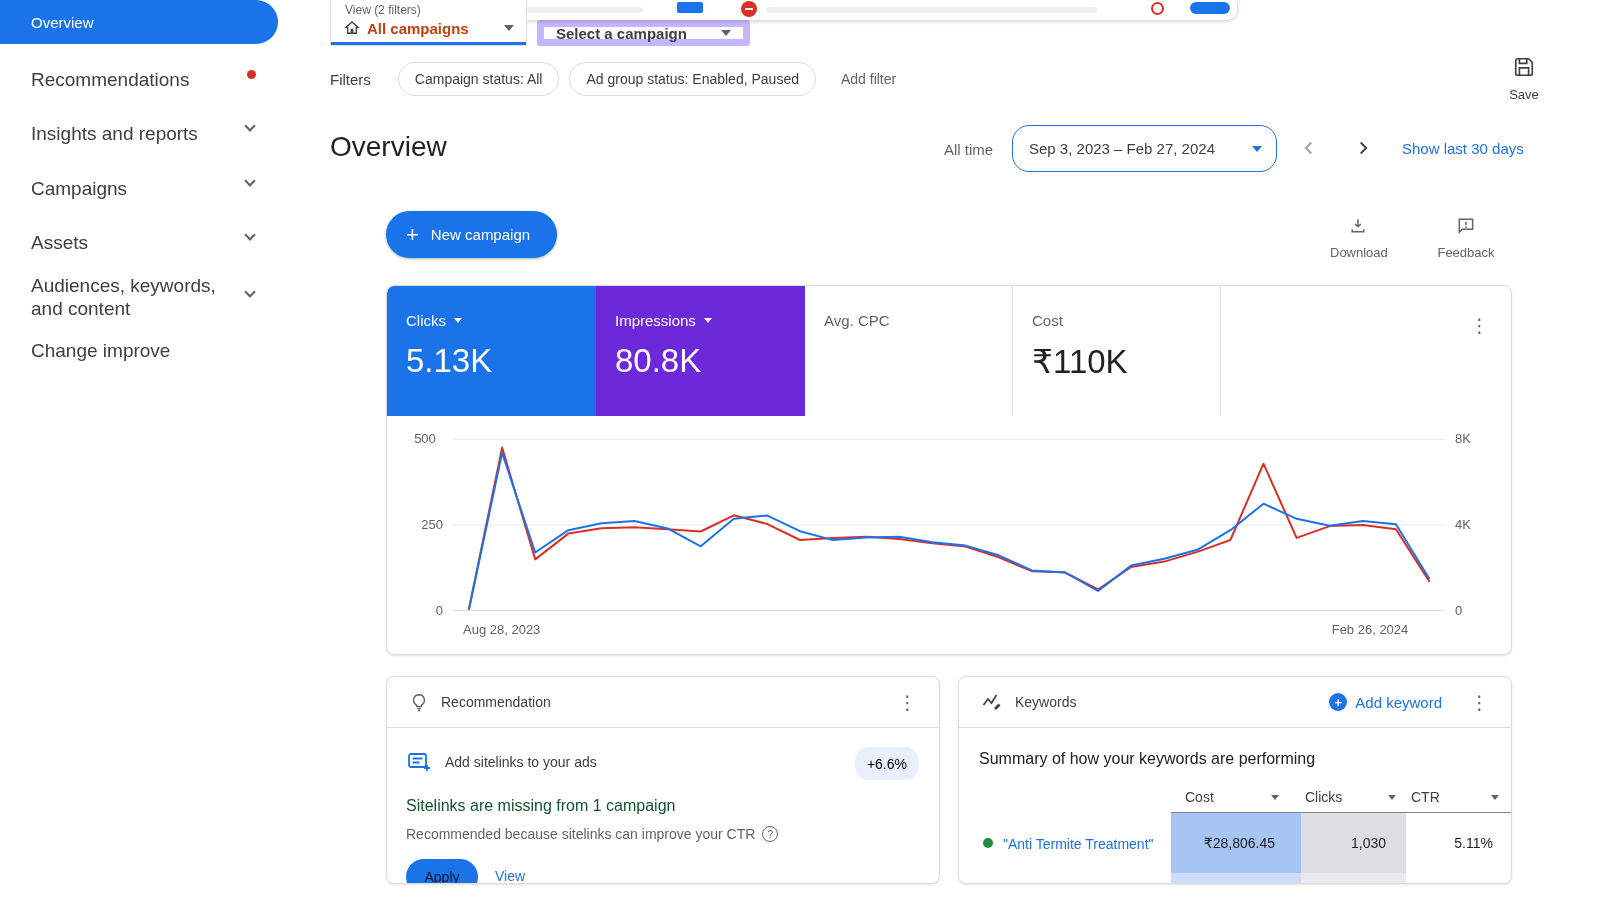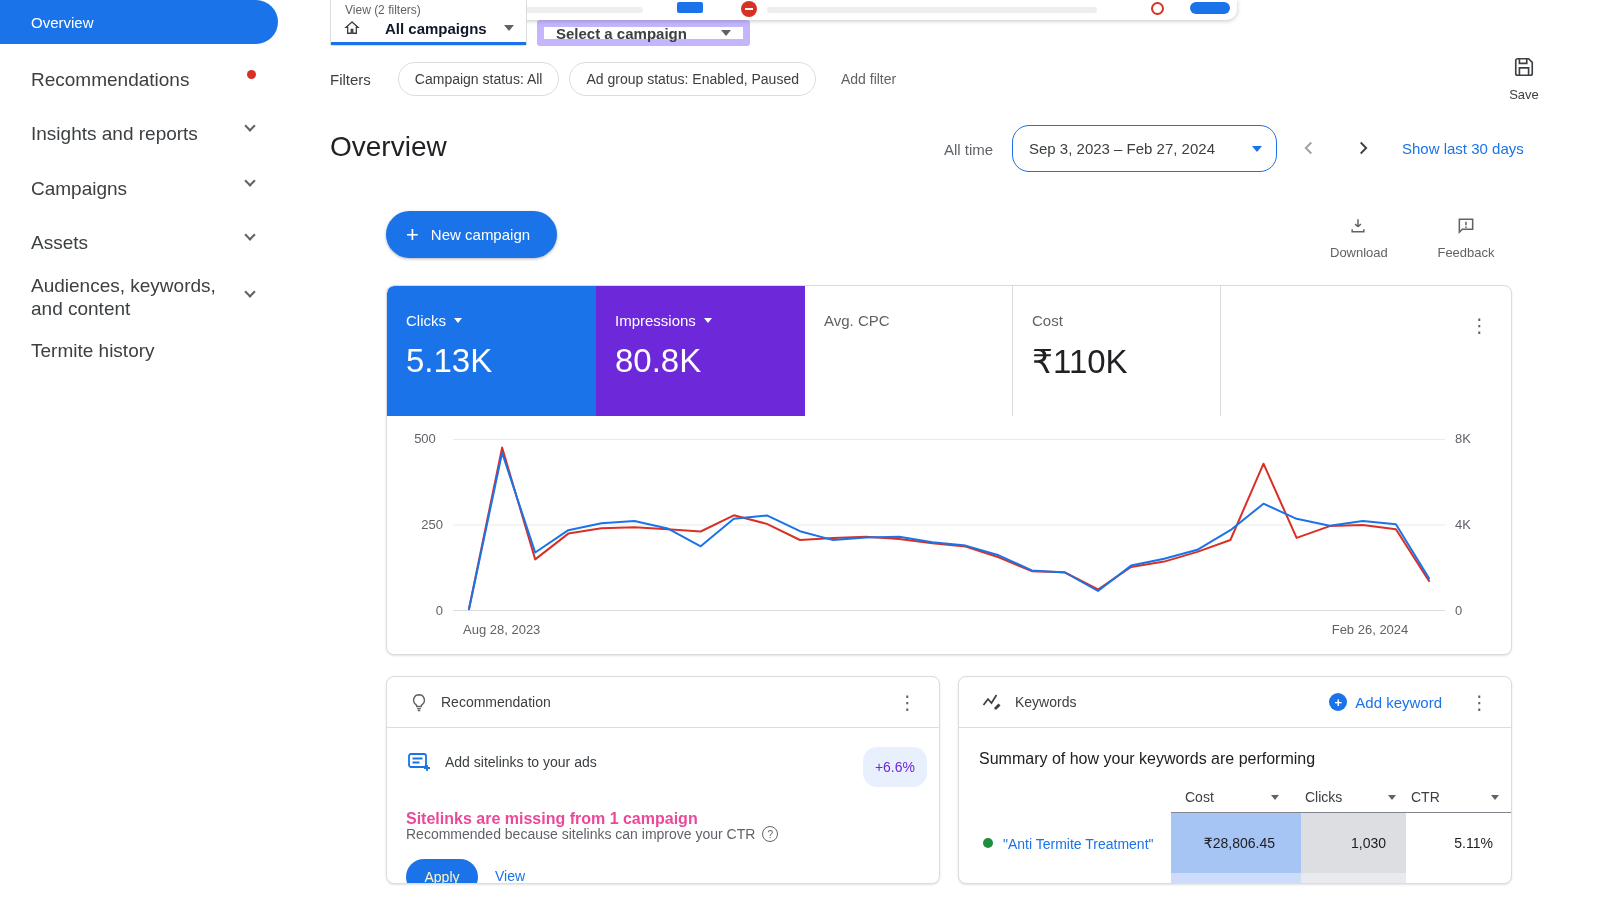--- a/index.html
+++ b/index.html
@@ -51,21 +51,21 @@
   </div>
   <div class="navitem" style="top:220px">
     <span>Assets</span>
     <span class="chev"></span>
   </div>
   <div class="navitem" style="top:264px;height:56px">
     <span style="width:200px;line-height:23px">Audiences, keywords, and content</span>
     <span class="chev" style="top:24px"></span>
   </div>
   <div class="navitem" style="top:328px">
-    <span>Termite history</span>
+    <span>Change improve</span>
   </div>
 </nav>
 
 <div class="abs" style="left:455px;top:0;width:782px;height:20px;background:#fff;border-radius:0 0 10px 10px;box-shadow:0 1px 4px rgba(60,64,67,.3);z-index:5">
   <span class="redcirc" style="left:12px">
       <i></i>
     </span>
   <span class="graybar" style="left:38px;width:150px"></span>
   <span class="abs" style="left:222px;top:2px;width:26px;height:11px;background:#1a73e8;border-radius:2px"></span>
   <span class="redcirc" style="left:286px">
@@ -75,21 +75,21 @@
   <span class="abs" style="left:696px;top:2px;width:13px;height:13px;border:2px solid #d93025;border-radius:50%"></span>
   <span class="abs" style="left:735px;top:2px;width:40px;height:12px;background:#1a73e8;border-radius:6px"></span>
 </div>
 
 <div class="abs" style="left:330px;top:0;width:197px;height:46px;background:#fff;border:1px solid #dadce0;border-top:none;border-radius:0 0 2px 2px;z-index:7;cursor:pointer">
   <div style="font-size:12px;color:#5f6368;padding:3px 0 0 14px">View (2 filters)</div>
   <div style="display:flex;align-items:center;padding:2px 12px 0 12px">
     <svg width="18" height="18" viewBox="0 0 24 24">
         <path d="M12 4l-8 7h2.2v8h4.8v-5h2v5h4.8v-8H20z" fill="none" stroke="#3c4043" stroke-width="1.8"></path>
       </svg>
-    <span style="font-size:15px;font-weight:700;color:#0f172a;margin-left:24px;flex:1">All campaigns</span>
+    <span style="font-size:15px;font-weight:700;color:#c2410c;margin-left:6px;flex:1">All campaigns</span>
     <span class="caret"></span>
   </div>
   <div class="abs" style="left:0;right:0;bottom:0;height:3px;background:#1a73e8"></div>
 </div>
 
 <div class="abs" style="left:537px;top:20px;width:213px;height:26px;background:#fff;border:7px solid #c4b5fd;border-radius:3px;display:flex;align-items:center;padding:0 12px;z-index:4;cursor:pointer">
   <span style="font-size:15px;font-weight:700;color:#3c4043;flex:1">Select a campaign</span>
   <span class="caret"></span>
 </div>
 
@@ -200,27 +200,27 @@
       </svg>
     <span style="font-size:14px;color:#3c4043;margin-left:12px">Recommendation</span>
     <span class="kebab" style="margin-left:auto">⋮</span>
   </header>
   <svg class="abs" style="left:19px;top:72px" width="26" height="26" viewBox="0 0 26 26">
       <rect x="3" y="5" width="17" height="13" rx="2" fill="none" stroke="#1a73e8" stroke-width="1.8"></rect>
       <path d="M6.5 9.5h10M6.5 13.5h7" stroke="#1a73e8" stroke-width="1.8"></path>
       <path d="M21 16v6M18 19h6" stroke="#1a73e8" stroke-width="1.8"></path>
     </svg>
   <div class="abs" style="left:58px;top:77px;font-size:14px;color:#3c4043">Add sitelinks to your ads</div>
-  <div class="abs" style="right:12px;top:70px;height:40px;display:flex;align-items:center;padding:0 12px;border-radius:14px;background:#e8f0fe;color:#6d28d9;font-size:14px;font-weight:500">+6.6%</div>
-  <div class="abs" style="left:19px;top:133px;font-size:16px;font-weight:700;color:#ec4899">Sitelinks are missing from 1 campaign</div>
+  <div class="abs" style="right:20px;top:70px;height:33px;display:flex;align-items:center;padding:0 12px;border-radius:14px;background:#e8f0fe;color:#000000;font-size:14px;font-weight:500">+6.6%</div>
+  <div class="abs" style="left:19px;top:120px;font-size:16px;font-weight:400;color:#14532d">Sitelinks are missing from 1 campaign</div>
   <div class="abs" style="left:19px;top:149px;font-size:14px;color:#5f6368;display:flex;align-items:center">
     <span>Recommended because sitelinks can improve your CTR</span>
     <span style="margin-left:7px;width:16px;height:16px;border:1.4px solid #5f6368;border-radius:50%;display:inline-flex;align-items:center;justify-content:center;font-size:10px">?</span>
   </div>
-  <div class="abs" style="left:19px;top:182px;width:72px;height:36px;background:#1a73e8;color:#fef9c3;border-radius:18px;display:flex;align-items:center;justify-content:center;font-size:14px;font-weight:500;cursor:pointer">Apply</div>
+  <div class="abs" style="left:19px;top:182px;width:72px;height:36px;background:#1a73e8;color:#0f172a;border-radius:18px;display:flex;align-items:center;justify-content:center;font-size:14px;font-weight:500;cursor:pointer">Apply</div>
   <div class="abs" style="left:108px;top:191px;font-size:14px;font-weight:500;color:#1a73e8;cursor:pointer">View</div>
 </section>
 
 <section class="abs card" style="left:958px;top:676px;width:554px;height:208px">
   <header style="height:51px;border-bottom:1px solid #dadce0;display:flex;align-items:center;padding:0 22px">
     <svg width="22" height="22" viewBox="0 0 22 22">
         <path d="M2.5 14l4.5-6 3.5 4 5-8" fill="none" stroke="#3c4043" stroke-width="1.7"></path>
         <path d="M13.5 16.5l4-4 2 2-4 4h-2z" fill="#3c4043"></path>
       </svg>
     <span style="font-size:14px;color:#3c4043;margin-left:12px">Keywords</span>

